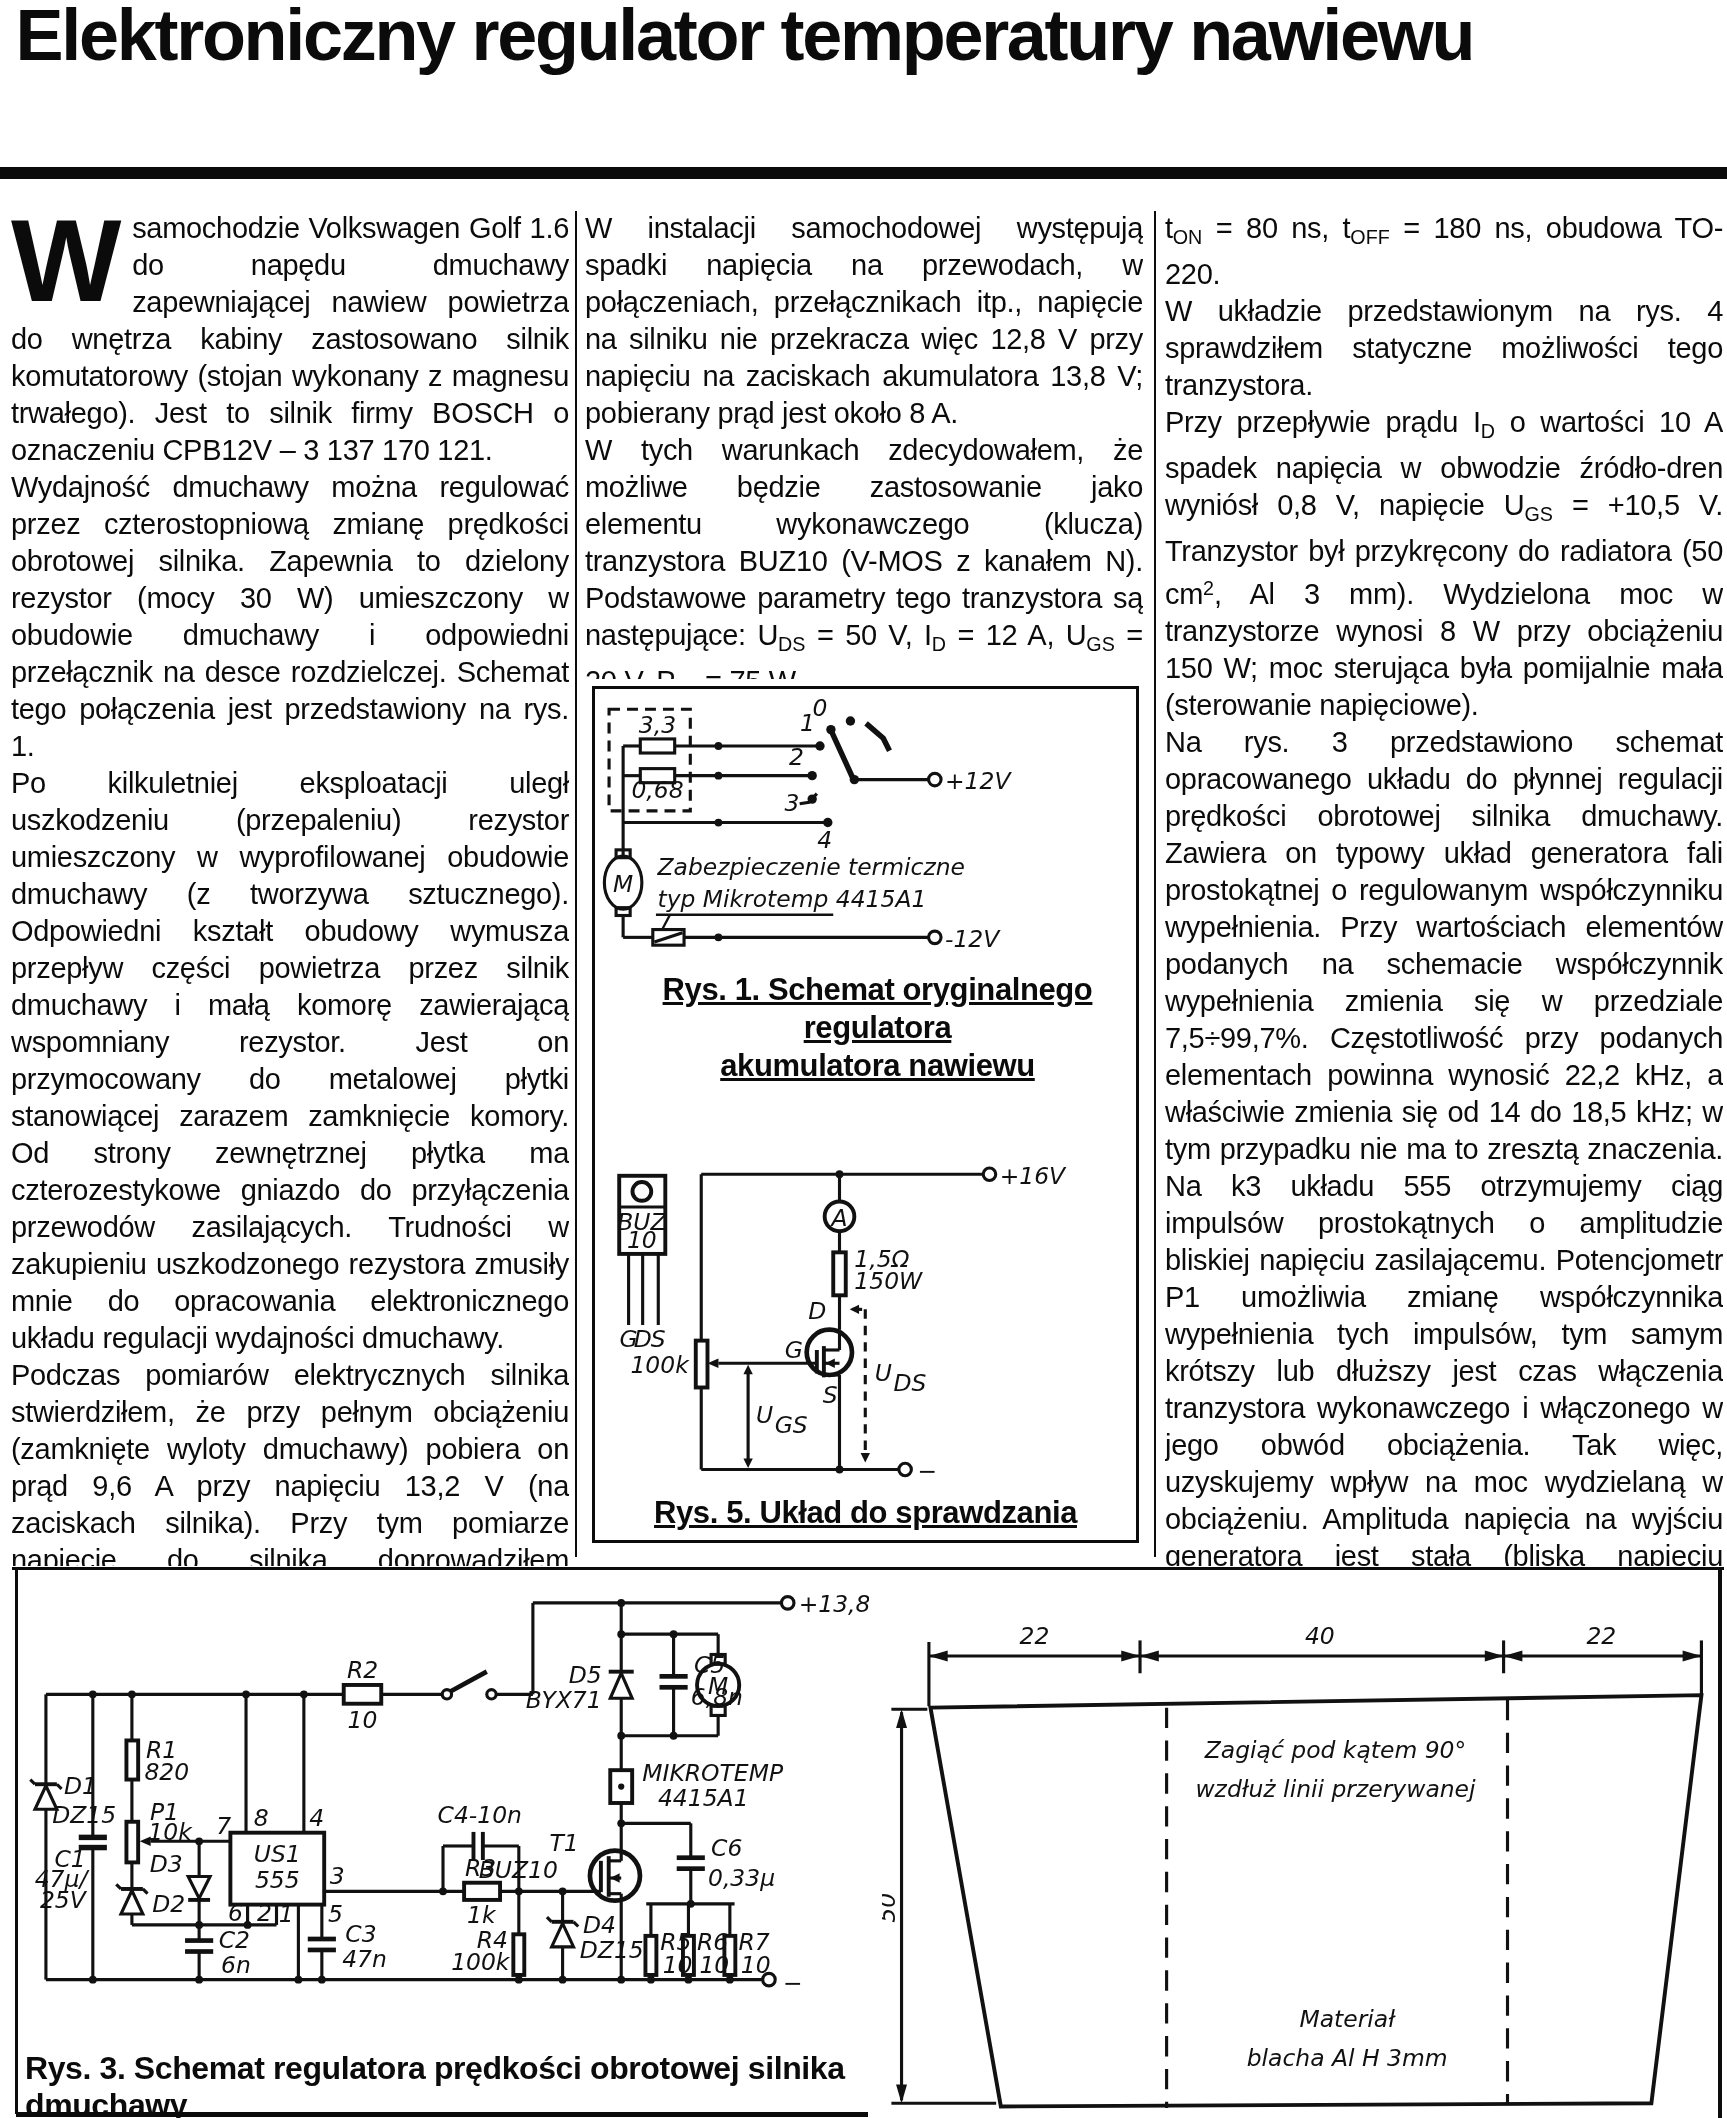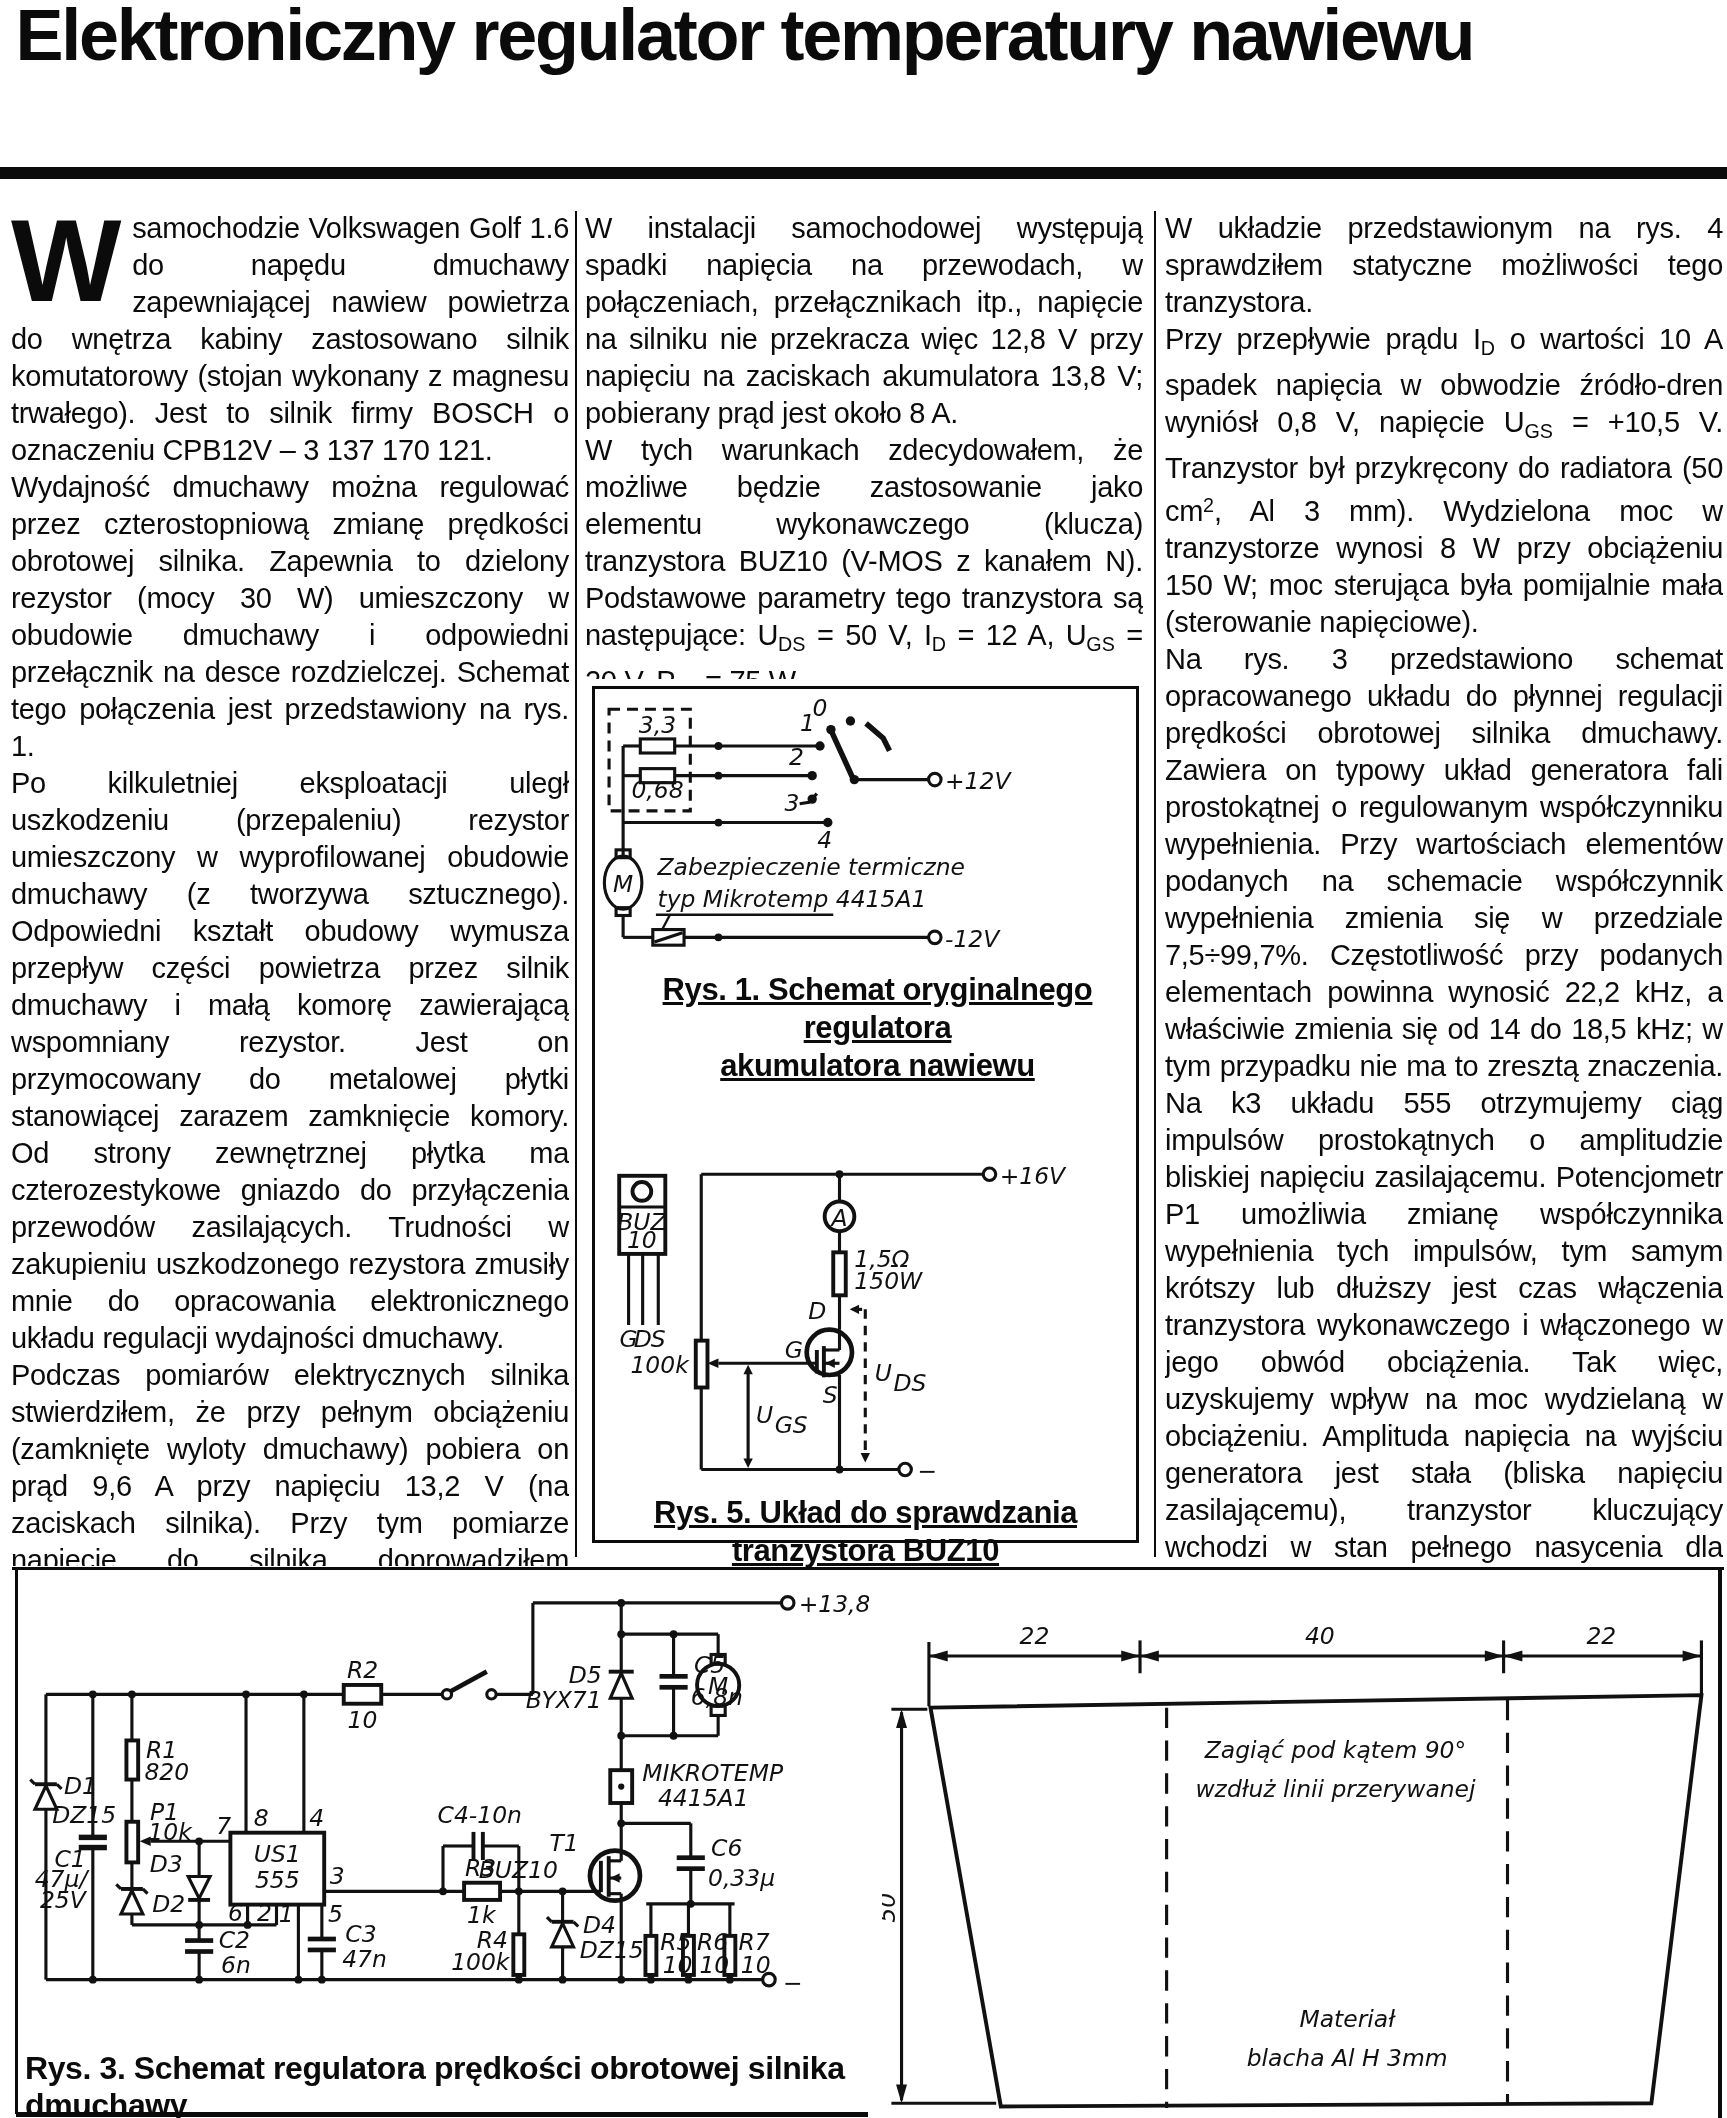--- a/index.html
+++ b/index.html
@@ -40,20 +40,21 @@
   <p>Po kilkuletniej eksploatacji uległ uszkodzeniu (przepaleniu) rezystor umieszczony w wyprofilowanej obudowie dmuchawy (z tworzywa sztucznego). Odpowiedni kształt obudowy wymusza przepływ części powietrza przez silnik dmuchawy i małą komorę zawierającą wspomniany rezystor. Jest on przymocowany do metalowej płytki stanowiącej zarazem zamknięcie komory. Od strony zewnętrznej płytka ma czterozestykowe gniazdo do przyłączenia przewodów zasilających. Trudności w zakupieniu uszkodzonego rezystora zmusiły mnie do opracowania elektronicznego układu regulacji wydajności dmuchawy.</p>
   <p>Podczas pomiarów elektrycznych silnika stwierdziłem, że przy pełnym obciążeniu (zamknięte wyloty dmuchawy) pobiera on prąd 9,6 A przy napięciu 13,2 V (na zaciskach silnika). Przy tym pomiarze napięcie do silnika doprowadziłem osobnymi przewodami (S = 10 mm).</p>
 </div>
 
 <div class="abs col" style="left:585px;top:210px;height:469px;">
   <p>W instalacji samochodowej występują spadki napięcia na przewodach, w połączeniach, przełącznikach itp., napięcie na silniku nie przekracza więc 12,8 V przy napięciu na zaciskach akumulatora 13,8 V; pobierany prąd jest około 8 A.</p>
   <p>W tych warunkach zdecydowałem, że możliwe będzie zastosowanie jako elementu wykonawczego (klucza) tranzystora BUZ10 (V-MOS z kanałem N). Podstawowe parametry tego tranzystora są następujące: U<sub>DS</sub> = 50 V, I<sub>D</sub> = 12 A, U<sub>GS</sub> = 20 V, P<sub>tot</sub> = 75 W,</p>
 </div>
 
 <div class="abs col" style="left:1165px;top:210px;">
+  <p>t<sub>ON</sub> = 80 ns, t<sub>OFF</sub> = 180 ns, obudowa TO-220.</p>
   <p>W układzie przedstawionym na rys. 4 sprawdziłem statyczne możliwości tego tranzystora.</p>
   <p>Przy przepływie prądu I<sub>D</sub> o wartości 10 A spadek napięcia w obwodzie źródło-dren wyniósł 0,8 V, napięcie U<sub>GS</sub> = +10,5 V. Tranzystor był przykręcony do radiatora (50 cm<sup>2</sup>, Al 3 mm). Wydzielona moc w tranzystorze wynosi 8 W przy obciążeniu 150 W; moc sterująca była pomijalnie mała (sterowanie napięciowe).</p>
   <p>Na rys. 3 przedstawiono schemat opracowanego układu do płynnej regulacji prędkości obrotowej silnika dmuchawy. Zawiera on typowy układ generatora fali prostokątnej o regulowanym współczynniku wypełnienia. Przy wartościach elementów podanych na schemacie współczynnik wypełnienia zmienia się w przedziale 7,5÷99,7%. Częstotliwość przy podanych elementach powinna wynosić 22,2 kHz, a właściwie zmienia się od 14 do 18,5 kHz; w tym przypadku nie ma to zresztą znaczenia. Na k3 układu 555 otrzymujemy ciąg impulsów prostokątnych o amplitudzie bliskiej napięciu zasilającemu. Potencjometr P1 umożliwia zmianę współczynnika wypełnienia tych impulsów, tym samym krótszy lub dłuższy jest czas włączenia tranzystora wykonawczego i włączonego w jego obwód obciążenia. Tak więc, uzyskujemy wpływ na moc wydzielaną w obciążeniu. Amplituda napięcia na wyjściu generatora jest stała (bliska napięciu zasilającemu), tranzystor kluczujący wchodzi w stan pełnego nasycenia dla każdej wartości usta-</p>
 </div>
 
 <div id="figbox" class="abs">
 
   <svg width="539" height="266" viewBox="0 0 690 340" style="margin-top:6.3px;">
     <g class="w">
       <rect x="18" y="18" width="104" height="130" stroke-dasharray="14 9"></rect>
@@ -178,21 +179,20 @@
       <text class="sl" x="206" y="424" font-size="38">U</text>
       <text class="sl" x="230" y="436" font-size="27">GS</text>
       <text class="sl" x="358" y="370" font-size="38">U</text>
       <text class="sl" x="382" y="382" font-size="27">DS</text>
       <text class="sl" x="413" y="495" font-size="40">−</text>
     </g>
   </svg>
 
   <div class="figcap" style="margin-top:11px;">
     <div>Rys. 5. Układ do sprawdzania</div>
-    <div>tranzystora BUZ10</div>
   </div>
 </div>
 
 <div class="abs rule" style="left:11.7px;top:1567px;width:1712px;height:3.1px;"></div>
 <div class="abs rule" style="left:15px;top:1567px;width:3.1px;height:547px;"></div>
 <div class="abs rule" style="left:1718px;top:1567px;width:3.9px;height:551px;"></div>
 <div class="abs rule" style="left:15.6px;top:2112px;width:852px;height:4.7px;"></div>
 
 <svg class="abs" style="left:17px;top:1573px;" width="852" height="485" viewBox="0 0 1090 620">
   <g class="w">

